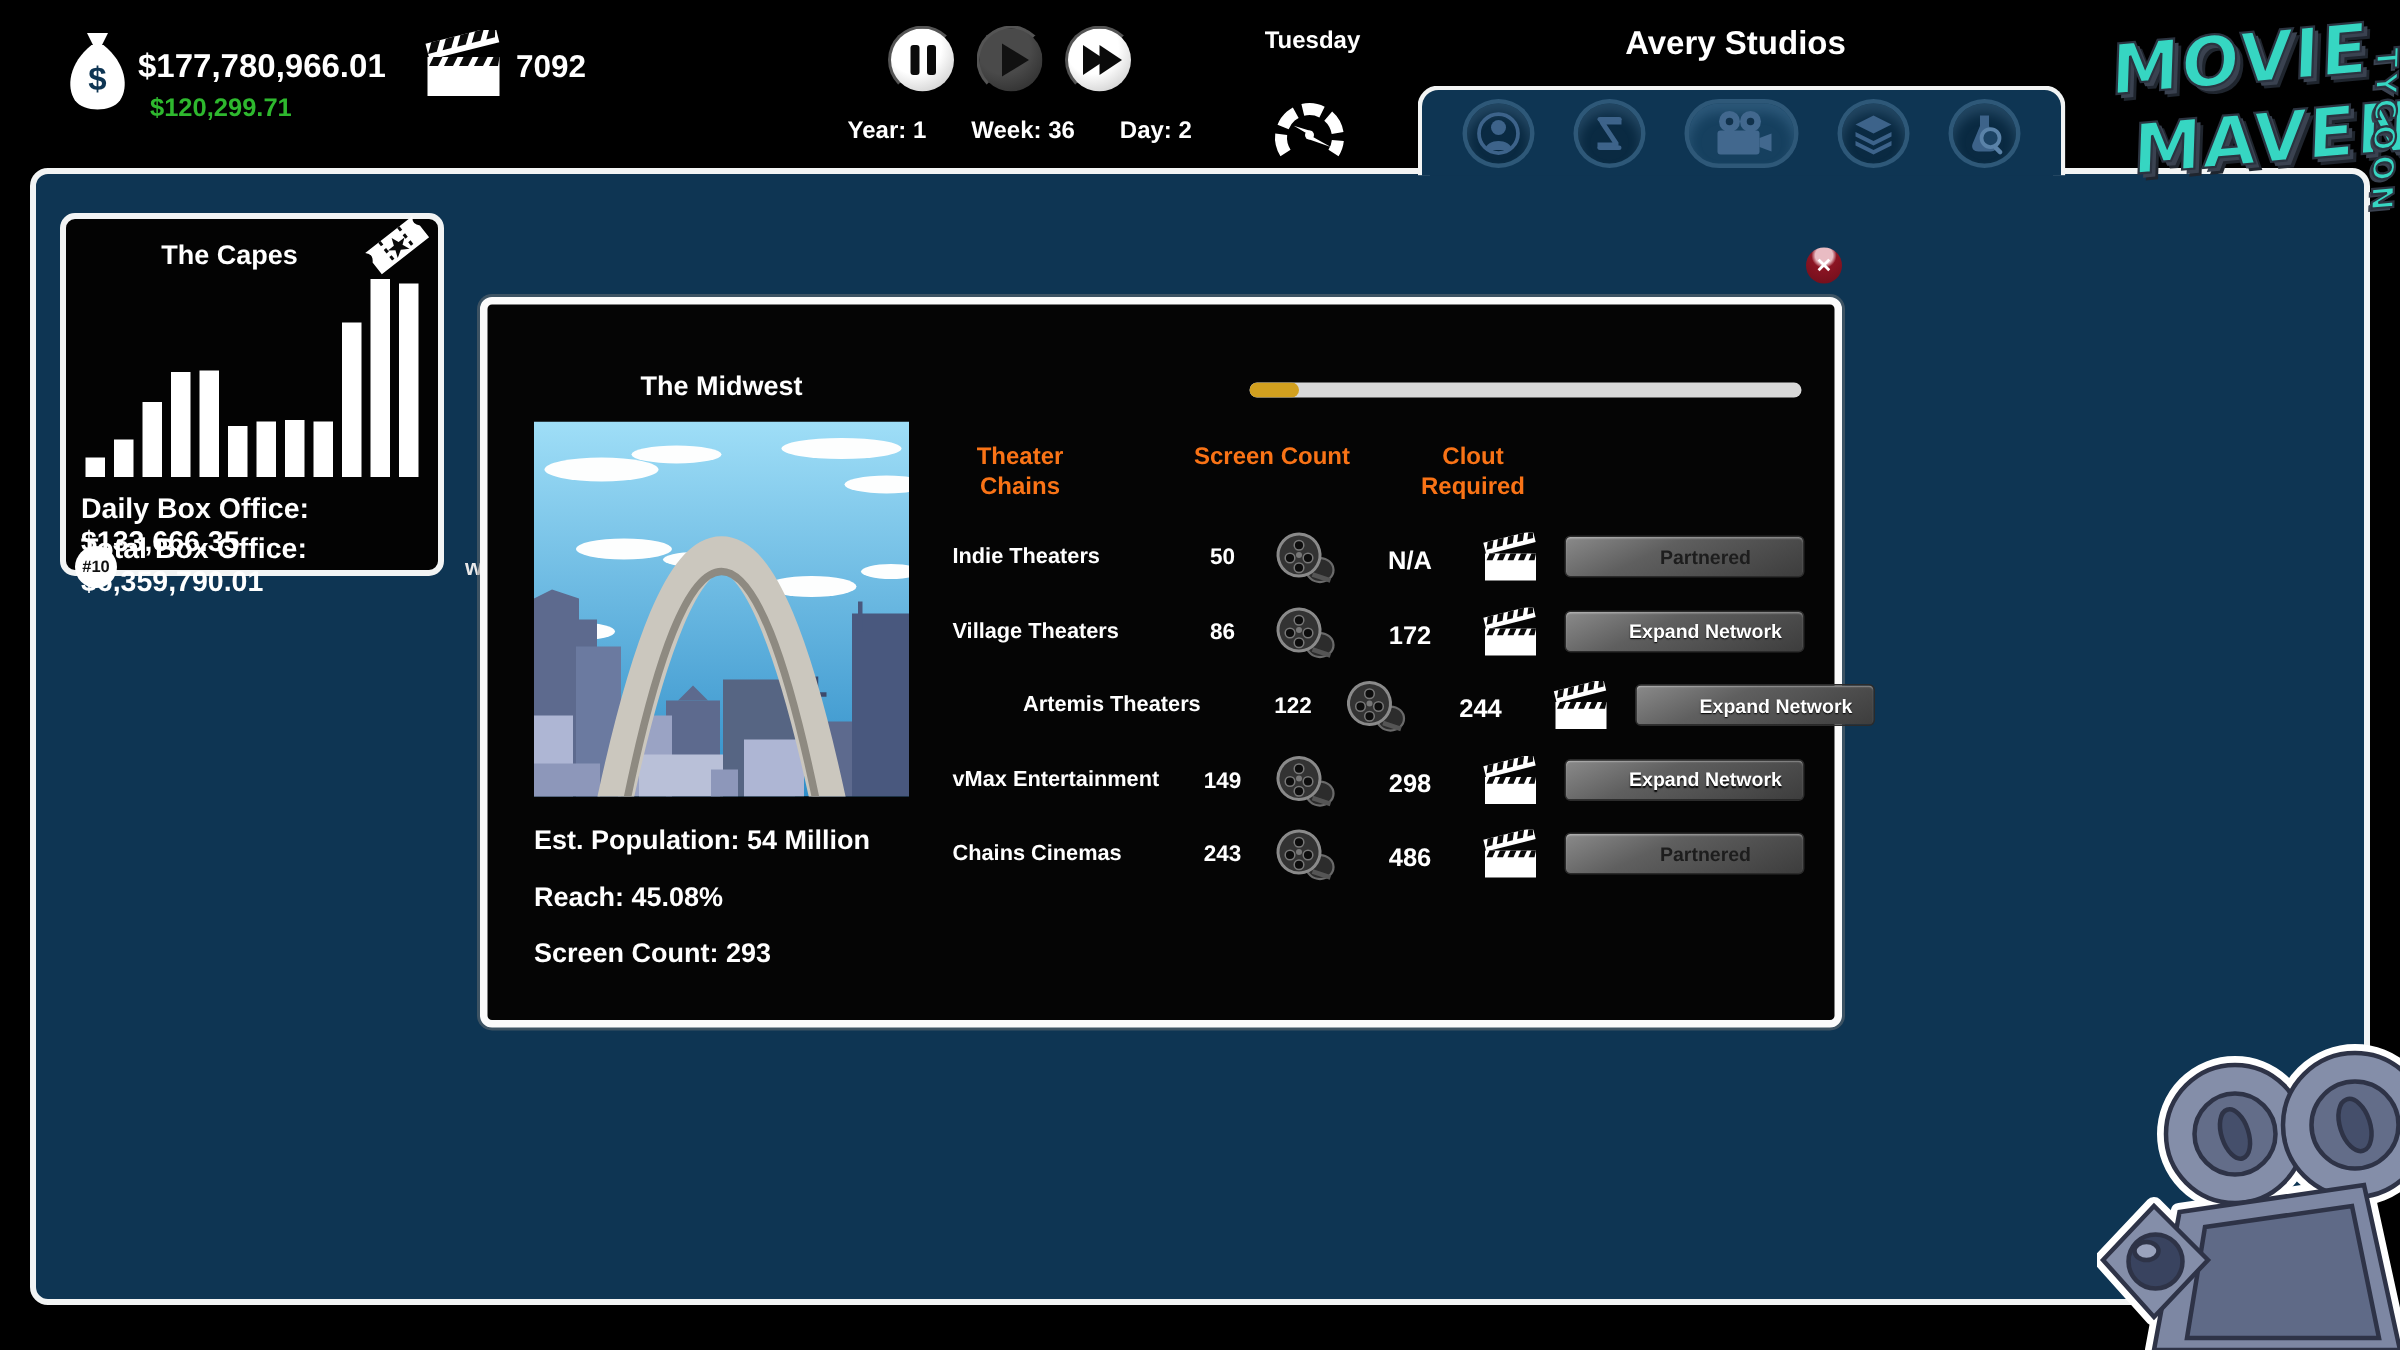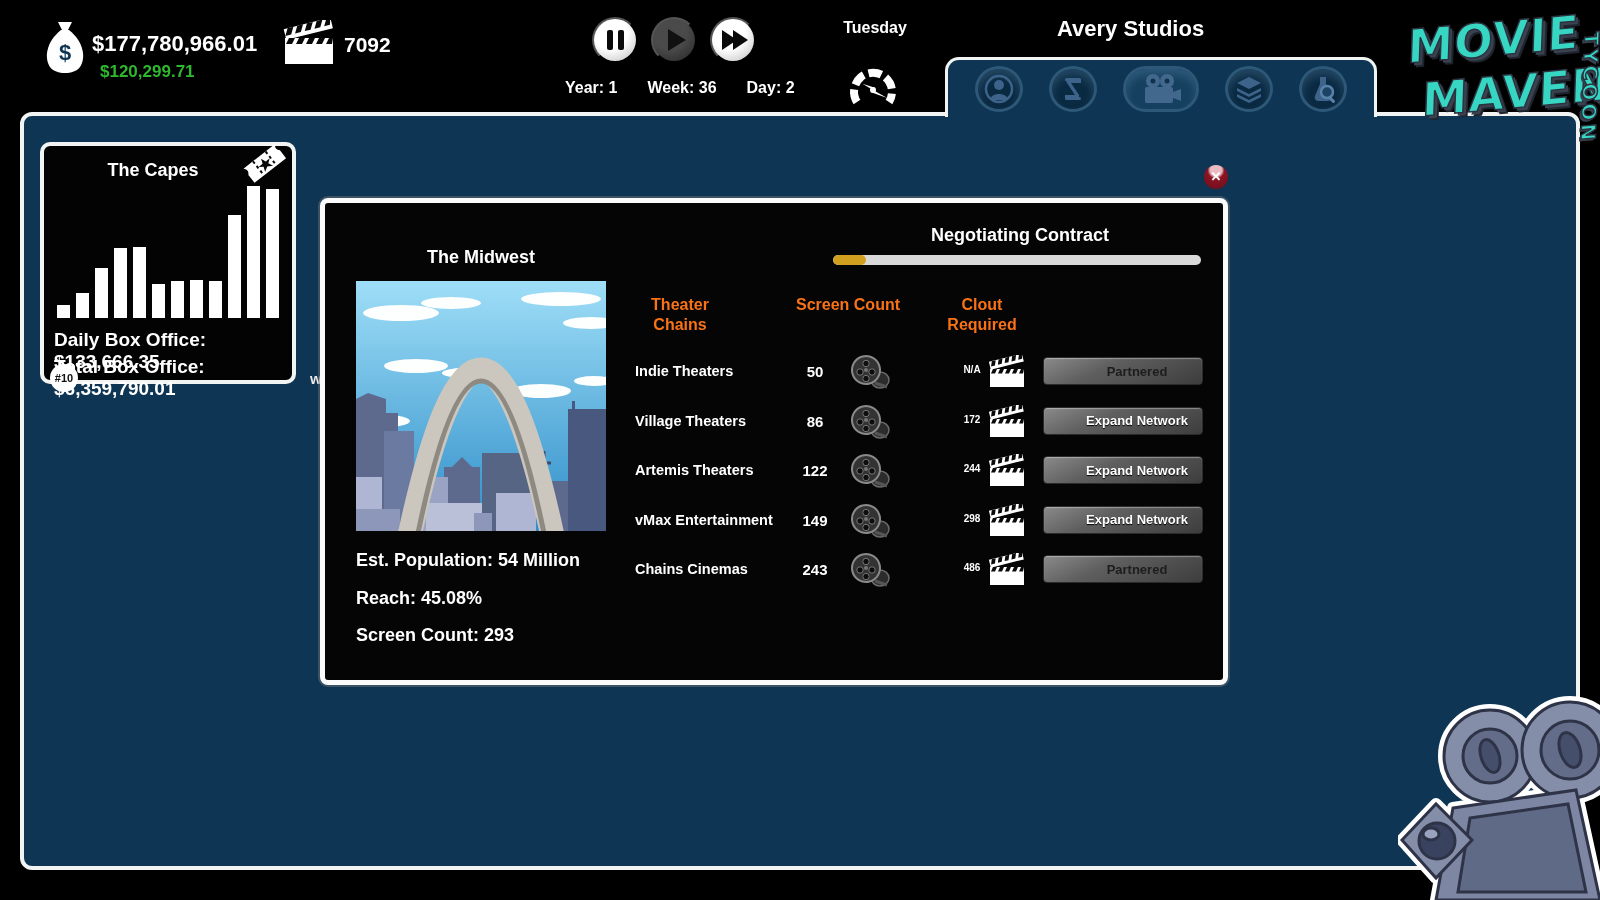--- a/index.html
+++ b/index.html
@@ -12,21 +12,21 @@
     background:#0e3553; border:4px solid #f2f4f4; border-radius:12px; }
 
   
   .topbar-text { position:absolute; color:#fff; font-weight:bold; }
   .cash { left:92px; top:31px; font-size:22px; }
   .profit { left:100px; top:62px; font-size:17px; color:#2eb82e; }
   .movie-count { left:344px; top:33px; font-size:21px; }
   .date-item { font-size:16px; }
   .date-row { position:absolute; left:565px; top:79px; display:flex; gap:30px; }
   .weekday { left:840px; top:19px; font-size:16px; width:70px; text-align:center; }
-  .studio-name { left:1057px; top:16px; font-size:22px; width:200px; }
+  .studio-name { left:1057px; top:16px; font-size:22px; width:200px; text-align:center; }
 
   .icon-abs { position:absolute; }
 
   
   .pb-btn { position:absolute; top:17px; width:46px; height:46px; border-radius:50%;
     display:flex; align-items:center; justify-content:center; }
   .pb-light { background:radial-gradient(circle at 38% 30%, #ffffff 0 45%, #bdbdbd 100%); }
   .pb-dark  { background:radial-gradient(circle at 38% 30%, #4a4a4a 0 45%, #262626 100%); }
   .pause-btn { left:592px; }
   .play-btn  { left:651px; }
@@ -90,22 +90,22 @@
 
   .col-head { position:absolute; top:92px; color:#f97316; font-weight:bold; font-size:16px;
     text-align:center; line-height:1.25; width:110px; }
   .head-chains { left:300px; } .head-screens { left:468px; } .head-clout { left:602px; }
 
   .trow { position:absolute; left:0; width:100%; height:40px; }
   .trow .t-name { position:absolute; left:310px; top:10px; color:#fff; font-weight:bold; font-size:14.5px; }
   .trow .t-screens { position:absolute; left:462px; top:10px; width:56px; text-align:center;
     color:#fff; font-weight:bold; font-size:15px; }
   .trow .reel { position:absolute; left:524px; top:0px; }
-  .trow .t-clout { position:absolute; left:616px; top:11px; width:62px; text-align:center;
-    color:#fff; font-weight:bold; font-size:10px; }
+  .trow .t-clout { position:absolute; left:584px; top:11px; width:62px; text-align:center;
+    color:#fff; font-weight:bold; font-size:17px; }
   .trow .clap { position:absolute; left:662px; top:2px; }
   .action-button { position:absolute; left:718px; top:4px; width:160px; height:28px;
     border:1px solid #2b2b2b; border-radius:4px; font-weight:bold; font-size:13px;
     font-family:"Liberation Sans", sans-serif; cursor:pointer;
     background:linear-gradient(155deg,#8a8a8a 0%,#5f5f5f 38%,#3d3d3d 100%);
     box-shadow:inset 0 1px 1px rgba(255,255,255,.35);padding-left:28px; }
   .action-button.partnered { color:#1d1d1d; }
   .action-button.expand { color:#fff; text-shadow:0 1px 1px #000; }
 
   
@@ -298,21 +298,20 @@
       </g>
 
       <path d="M52 262 Q125 -85 198 262" fill="none" stroke="#cbc7be" stroke-width="24"></path>
       <path d="M60 262 Q125 -62 190 262" fill="none" stroke="#8e8a81" stroke-width="5"></path>
     </svg>
 
     <div class="stat stat-pop">Est. Population: 54 Million</div>
     <div class="stat stat-reach">Reach: 45.08%</div>
     <div class="stat stat-screens">Screen Count: 293</div>
 
-    <div class="nego-title">Negotiating Contract</div>
     <div class="nego-track">
       <div class="nego-fill" id="nego-fill" style="width: 9%;"></div>
     </div>
 
     <div class="col-head head-chains">Theater Chains</div>
     <div class="col-head head-screens">Screen Count</div>
     <div class="col-head head-clout">Clout Required</div>
 
     <div id="rows-container">
         <div class="trow" style="top: 150px;">
@@ -356,21 +355,21 @@
           <svg class="clap" width="40" height="36" viewBox="0 0 40 36">
             <g transform="rotate(-14 6 11)">
               <rect x="3" y="6" width="34" height="8" fill="#fff"></rect>
               <path d="M6 6 L10 6 L8 11 L4 11 Z M13 6 L17 6 L15 11 L11 11 Z M20 6 L24 6 L22 11 L18 11 Z M27 6 L31 6 L29 11 L25 11 Z M34 6 L37 6 L36 11 L32 11 Z" fill="#0a0a0a"></path>
             </g>
             <rect x="3" y="14" width="34" height="18" fill="#fff"></rect>
             <path d="M6 14 L10 14 L8 18.5 L4 18.5 Z M13 14 L17 14 L15 18.5 L11 18.5 Z M20 14 L24 14 L22 18.5 L18 18.5 Z M27 14 L31 14 L29 18.5 L25 18.5 Z M34 14 L37 14 L36 18.5 L32 18.5 Z" fill="#0a0a0a"></path>
           </svg>
           <button class="action-button expand">Expand Network</button>
         </div>
-        <div class="trow" style="top: 249.2px;">
+        <div class="trow" style="top: 249.2px; margin-left: 47px;">
           <span class="t-name">Artemis Theaters</span>
           <span class="t-screens">122</span>
           <svg class="reel" width="42" height="38" viewBox="0 0 42 38">
             <ellipse cx="31" cy="27" rx="9" ry="8" fill="#2c2c2c" stroke="#6a6a6a" stroke-width="1.5"></ellipse>
             <ellipse cx="17" cy="17" rx="14" ry="14" fill="#333" stroke="#8a8a8a" stroke-width="2" transform="rotate(-15 17 17)"></ellipse>
             <circle cx="17" cy="10.5" r="3.2" fill="#0d0d0d" stroke="#777" stroke-width="1"></circle>
             <circle cx="11" cy="19" r="3.2" fill="#0d0d0d" stroke="#777" stroke-width="1"></circle>
             <circle cx="23" cy="19" r="3.2" fill="#0d0d0d" stroke="#777" stroke-width="1"></circle>
             <circle cx="17" cy="25.5" r="3.2" fill="#0d0d0d" stroke="#777" stroke-width="1"></circle>
             <circle cx="17" cy="17" r="2" fill="#777"></circle>

